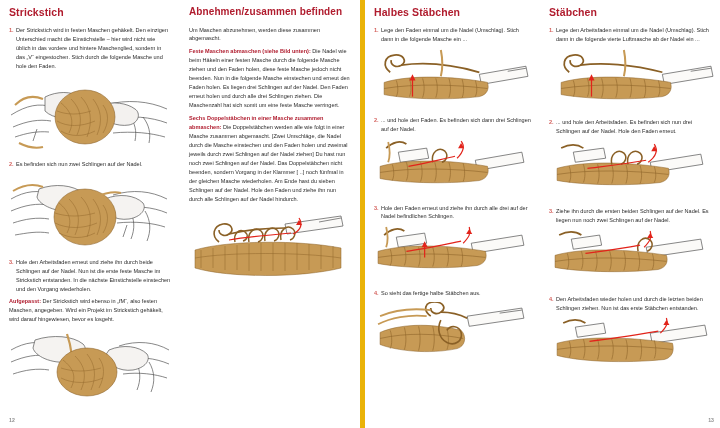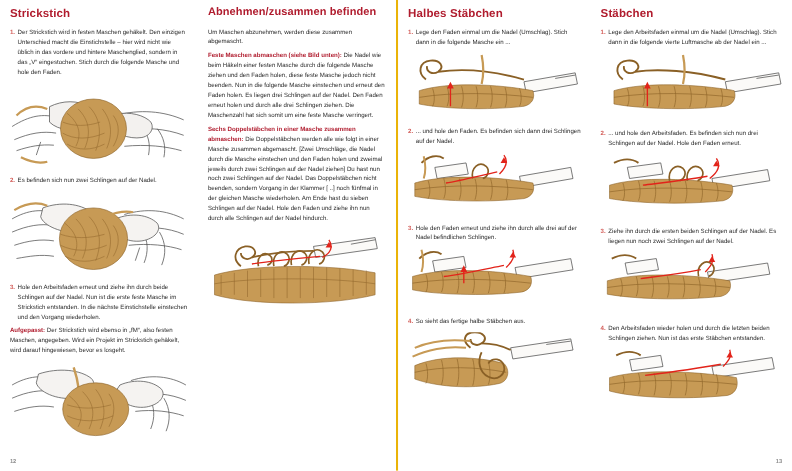--- a/index.html
+++ b/index.html
@@ -4,21 +4,21 @@
 <style>
   * { box-sizing: border-box; margin: 0; padding: 0; }
   html, body {
     width: 720px; height: 428px;
     background: #ffffff;
     font-family: "Liberation Sans", sans-serif;
     overflow: hidden;
   }
   .spread { position: relative; width: 720px; height: 428px; display: flex; background: #fff; }
   .page { position: relative; height: 428px; background: #fff; }
-  .page-left  { width: 388px; border-right: 2px solid #eab308; }
+  .page-left  { width: 388px; border-right: 5px solid #eab308; }
   .page-right { width: 360px; }
   .cols { display: flex; height: 100%; }
   .col { padding: 6px 9px 0 9px; position: relative; }
   .col-1 { width: 180px; }
   .col-2 { width: 180px; }
   .col-3 { width: 185px; }
   .col-4 { width: 175px; }
 
   h2.heading {
     font-size: 10.5px;

